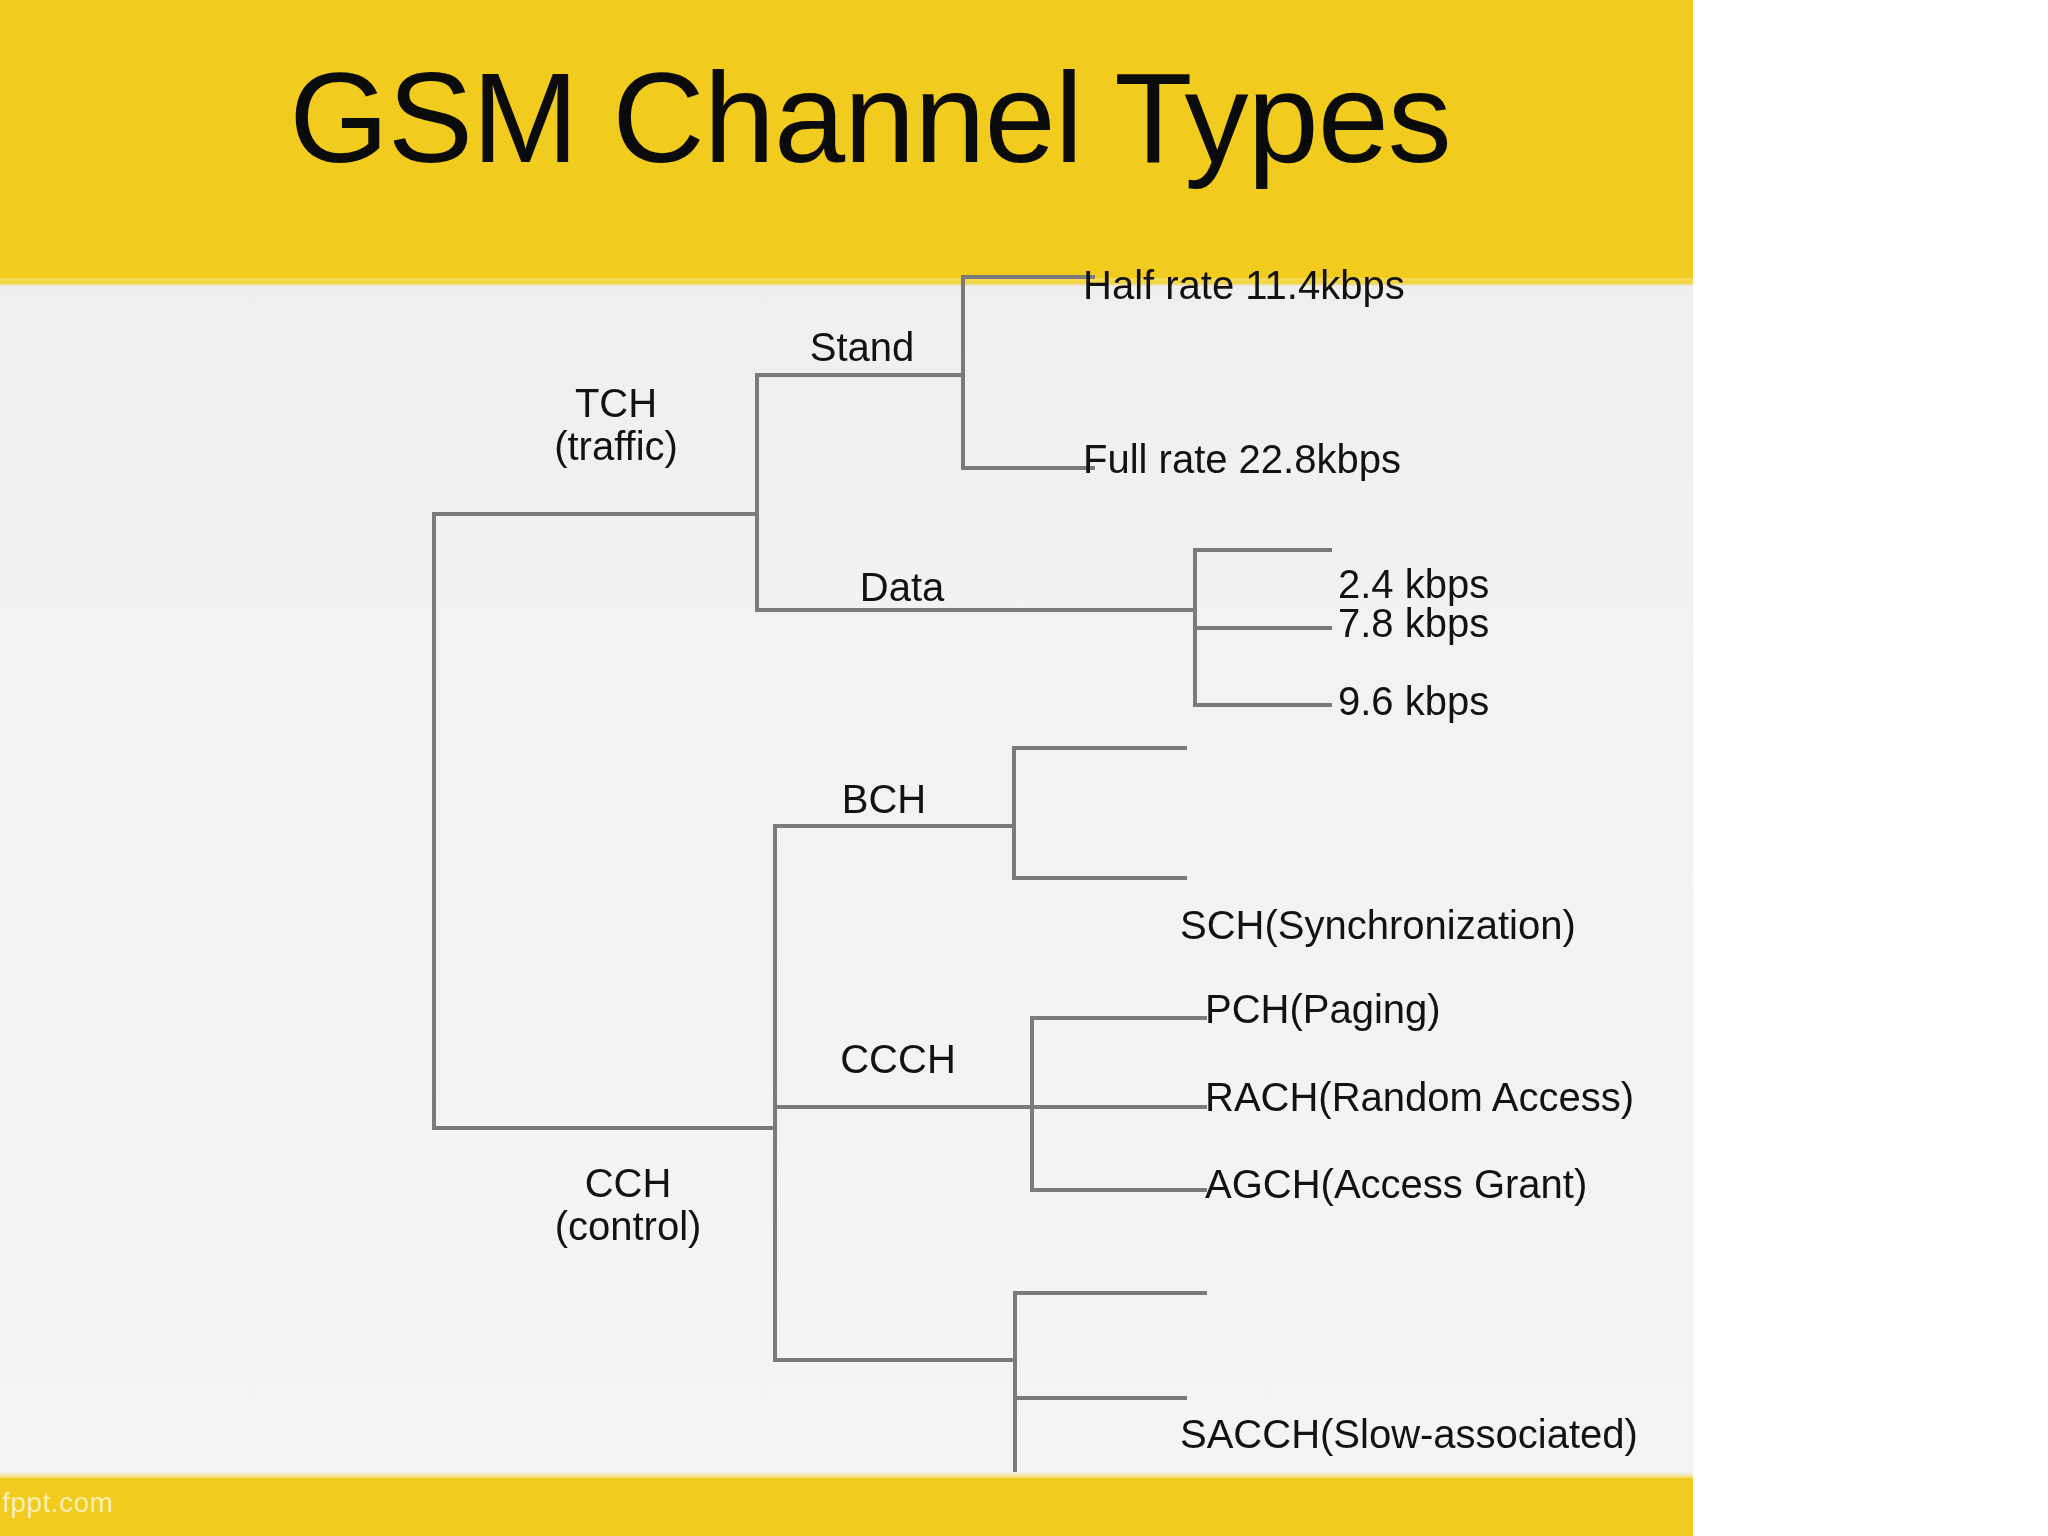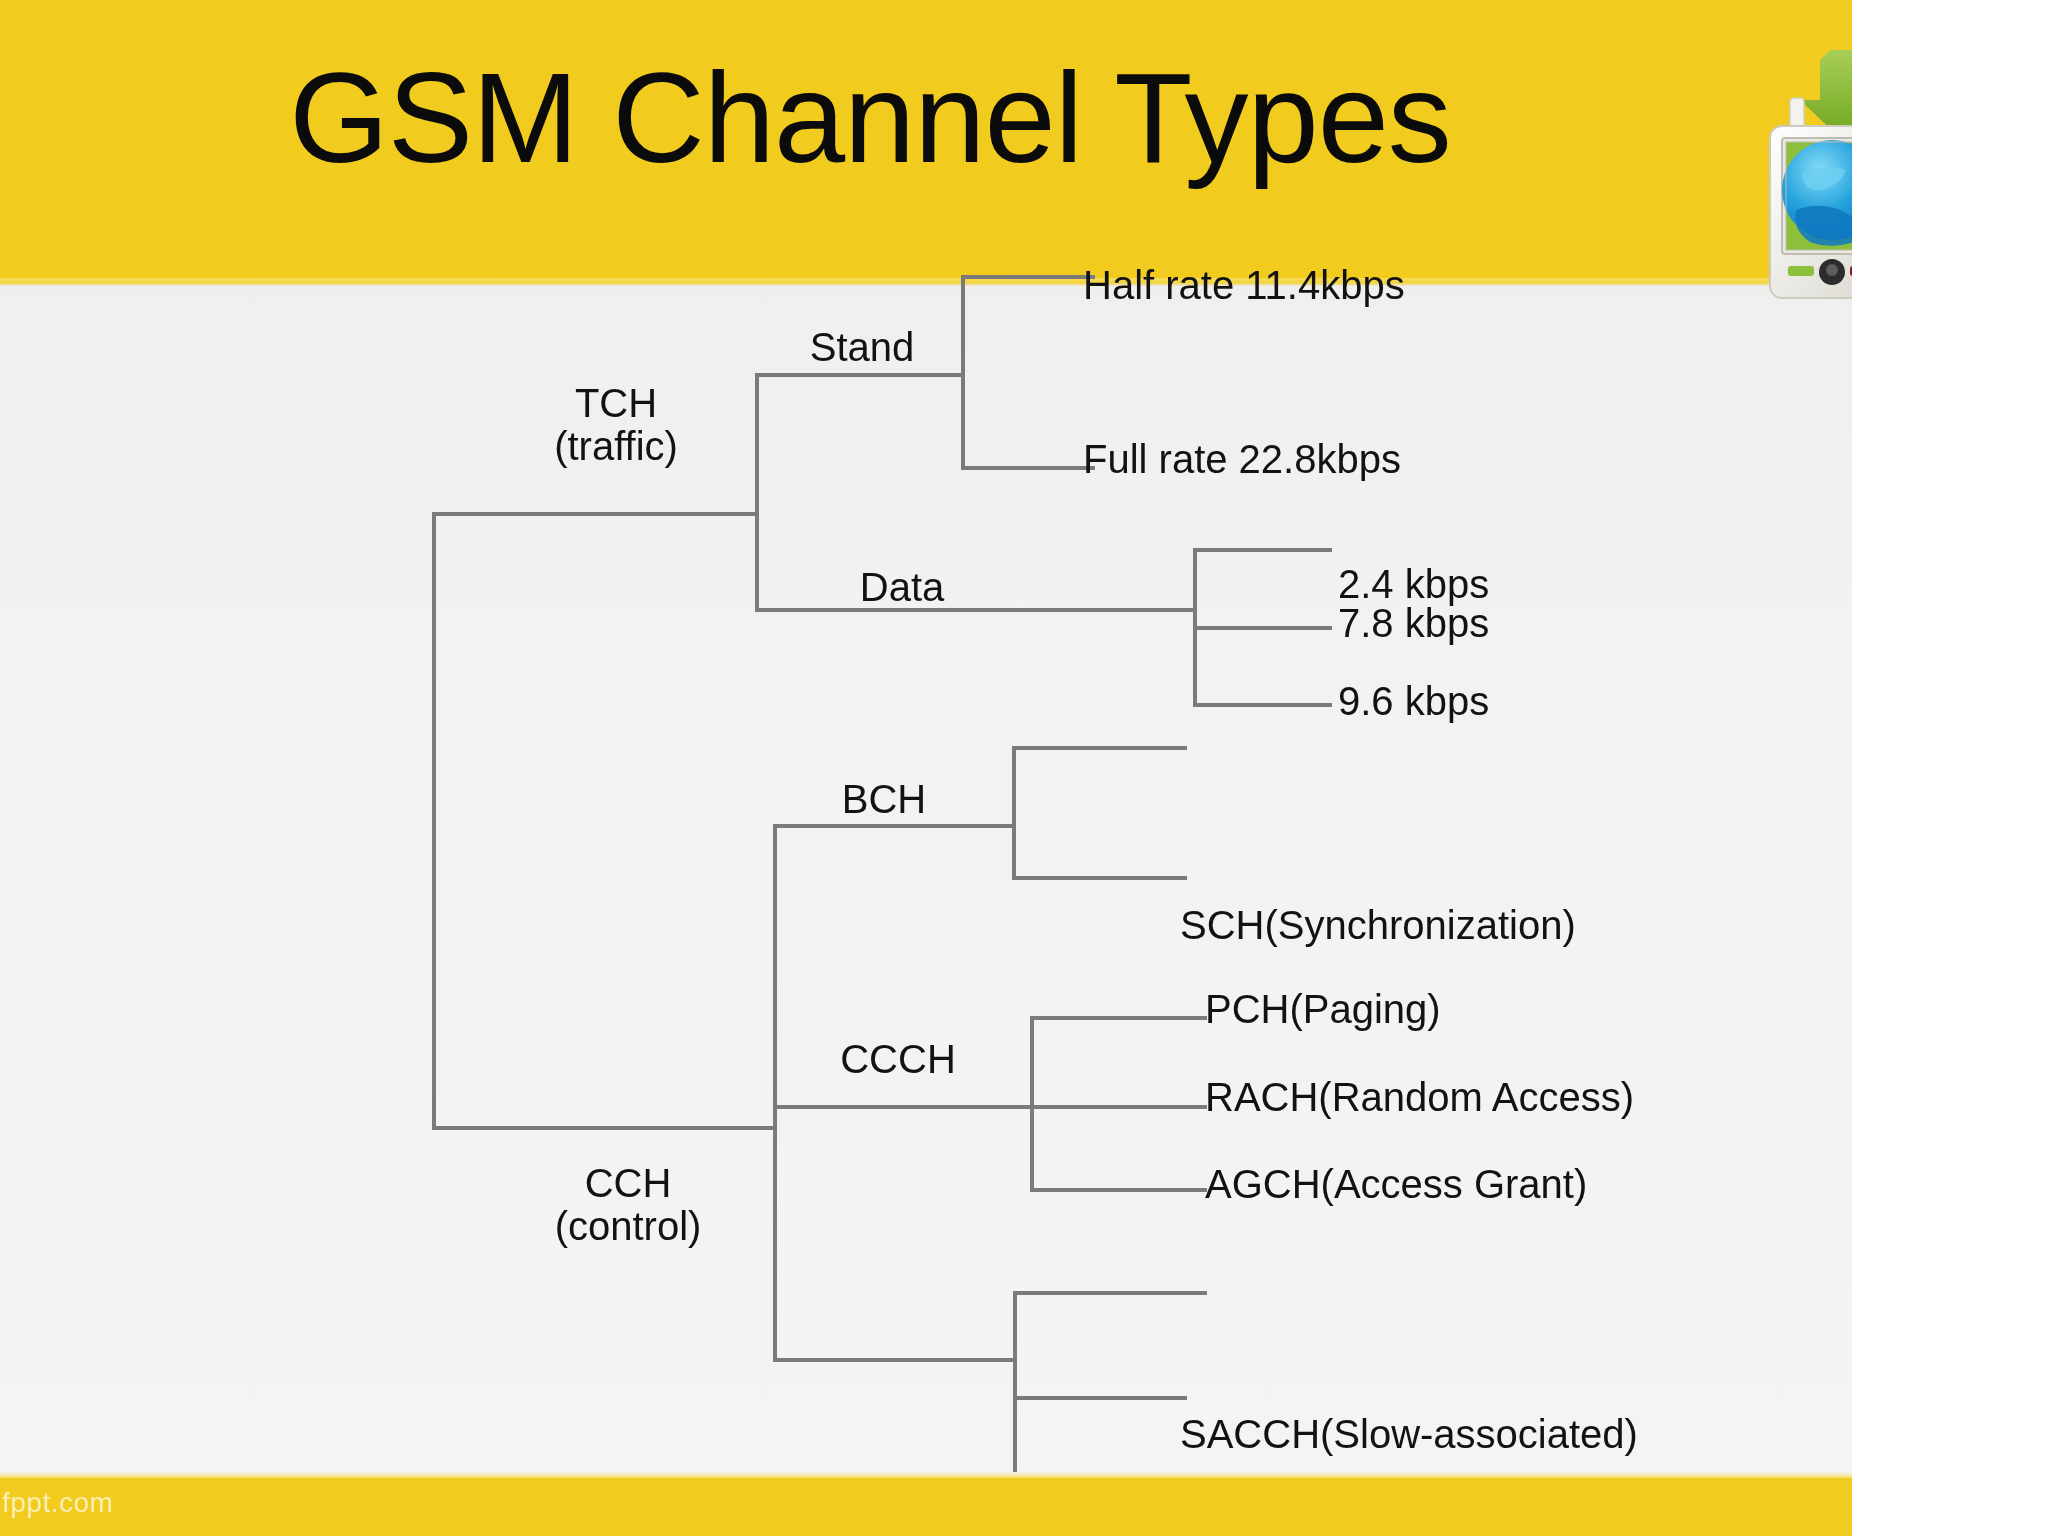--- a/index.html
+++ b/index.html
@@ -2,21 +2,21 @@
 <html><head>
 <meta charset="utf-8">
 <style>
   html, body {
     margin: 0;
     padding: 0;
     background: #ffffff;
   }
   #slide {
     position: relative;
-    width: 1852px;
+    width: 1693px;
     height: 1536px;
     overflow: hidden;
     font-family: "Liberation Sans", sans-serif;
     background: linear-gradient(180deg, #e8e8e6 0%, #efefed 18%, #f2f2f0 45%, #f4f4f2 100%);
   }
 
   
   #header-band {
     position: absolute;
     left: 0; top: 0;

